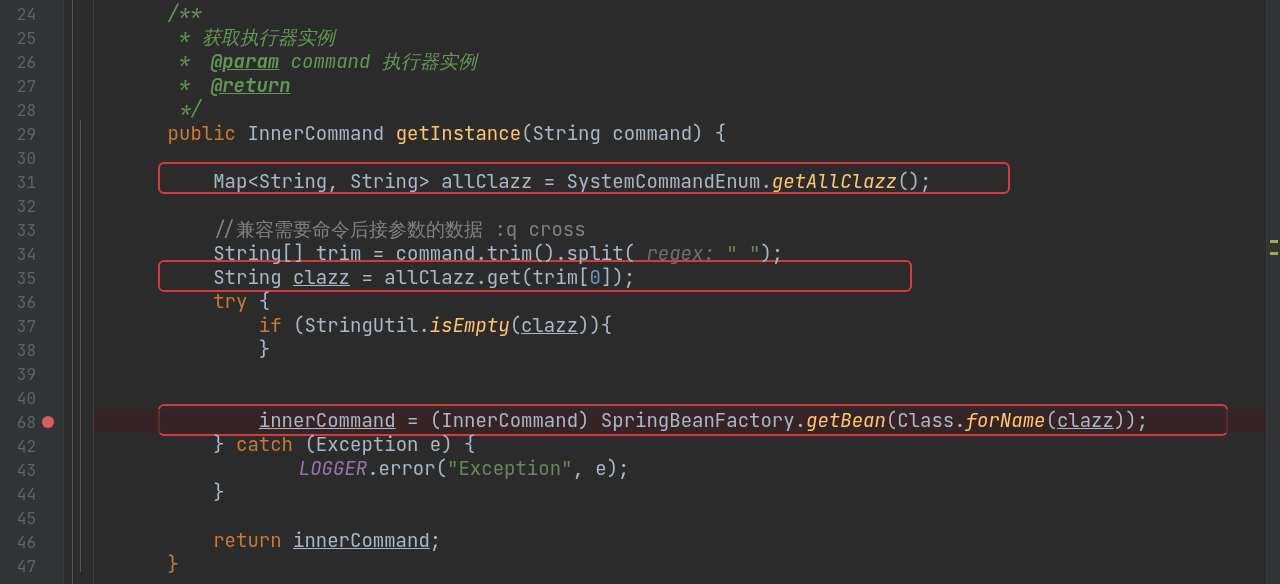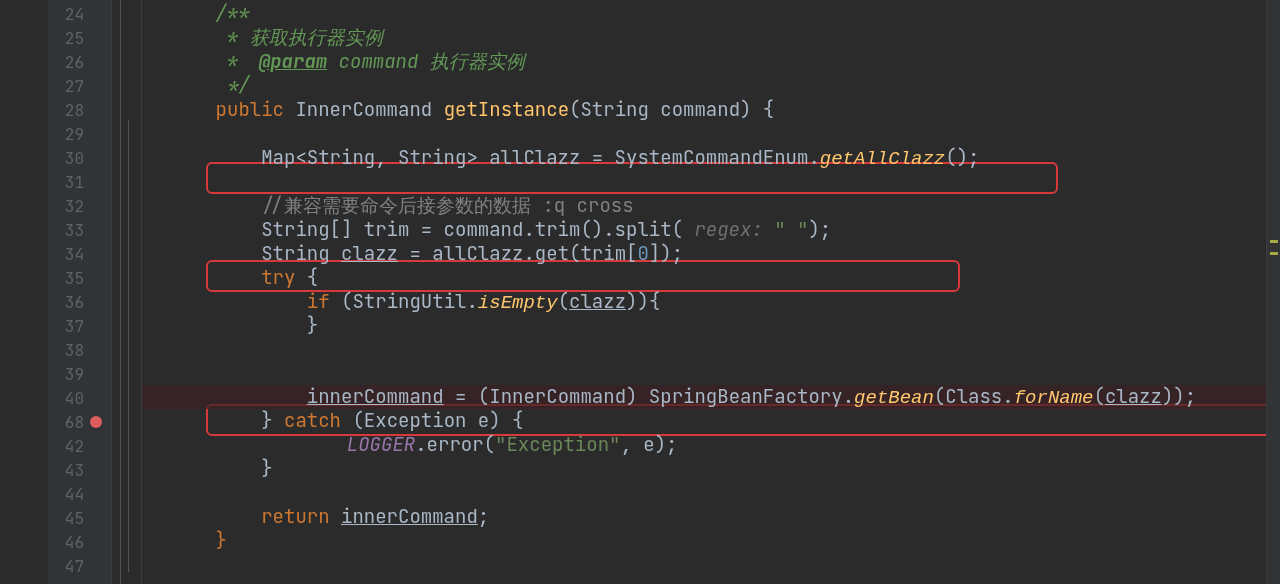--- a/index.html
+++ b/index.html
@@ -17,21 +17,20 @@
     height: 100%;
     position: relative;
   }
   .gutter {
     width: 64px;
     background: #313335;
     border-right: 1px solid #3a3c3f;
     padding-top: 2px;
     flex-shrink: 0;
     user-select: none;
-    margin-left: 48px;
   }
   .gutter-row {
     height: 24px;
     display: flex;
     align-items: center;
     position: relative;
   }
   .ln {
     width: 36px;
     text-align: right;
@@ -90,21 +89,21 @@
     border-radius: 6px;
     position: absolute;
     pointer-events: none;
   }
   .tok-comment  { color: #808080; }
   .tok-doc      { color: #629755; font-style: italic; }
   .tok-tag      { color: #629755; font-style: italic; font-weight: bold; text-decoration: underline; margin-left: 9px; }
   .tok-keyword  { color: #cc7832; }
   .tok-type     { color: #a9b7c6; }
   .tok-method   { color: #ffc66d; }
-  .tok-methodIt { color: #ffc66d; font-style: italic; font-family: Liberation Mono, monospace; }
+  .tok-methodIt { color: #ffc66d; font-style: italic; }
   .tok-static   { color: #9876aa; font-style: italic; margin-left: 40px; }
   .tok-var      { color: #a9b7c6; text-decoration: underline; }
   .tok-num      { color: #6897bb; }
   .tok-str      { color: #6a8759; }
   .tok-hint     { color: #707070; font-style: italic; }
   .tok-op       { color: #a9b7c6; }
 
   .minimap {
     width: 14px;
     background: #313335;
@@ -207,20 +206,21 @@
 
   <div class="code">
 
     <div class="hl-red" style="left:64px; top:162px; width:852px; height:32px;"></div>
     <div class="hl-red" style="left:64px; top:260px; width:754px; height:32px;"></div>
     <div class="hl-red" style="left:64px; top:404px; width:1070px; height:32px;"></div>
 
     <div class="code-row">    <span class="tok-doc">/**</span></div>
     <div class="code-row">    <span class="tok-doc"> * 获取执行器实例</span></div>
     <div class="code-row">    <span class="tok-doc"> * </span><span class="tok-tag">@param</span><span class="tok-doc" style="font-style:italic"> command</span><span class="tok-doc"> 执行器实例</span></div>
+    <div class="code-row">    <span class="tok-doc"> * </span><span class="tok-tag">@return</span></div>
     <div class="code-row">    <span class="tok-doc"> */</span></div>
     <div class="code-row">    <span class="tok-keyword">public</span><span class="tok-type"> InnerCommand </span><span class="tok-method">getInstance</span><span class="tok-op">(</span><span class="tok-type">String</span><span class="tok-op"> command) </span><span class="tok-op">{</span></div>
     <div class="code-row"></div>
     <div class="code-row">        <span class="tok-type">Map&lt;String, String&gt; allClazz = SystemCommandEnum.</span><span class="tok-methodIt">getAllClazz</span><span class="tok-op">();</span></div>
     <div class="code-row"></div>
     <div class="code-row">        <span class="tok-comment">//兼容需要命令后接参数的数据 :q cross</span></div>
     <div class="code-row">        <span class="tok-type">String[] trim = command.trim().split( </span><span class="tok-hint">regex: </span><span class="tok-str">" "</span><span class="tok-op">);</span></div>
     <div class="code-row">        <span class="tok-type">String </span><span class="tok-var">clazz</span><span class="tok-type"> = allClazz.get(trim[</span><span class="tok-num">0</span><span class="tok-op">]);</span></div>
     <div class="code-row">        <span class="tok-keyword">try</span><span class="tok-op"> {</span></div>
     <div class="code-row">            <span class="tok-keyword">if</span><span class="tok-type"> (StringUtil.</span><span class="tok-methodIt">isEmpty</span><span class="tok-op">(</span><span class="tok-var">clazz</span><span class="tok-op">)){</span></div>

